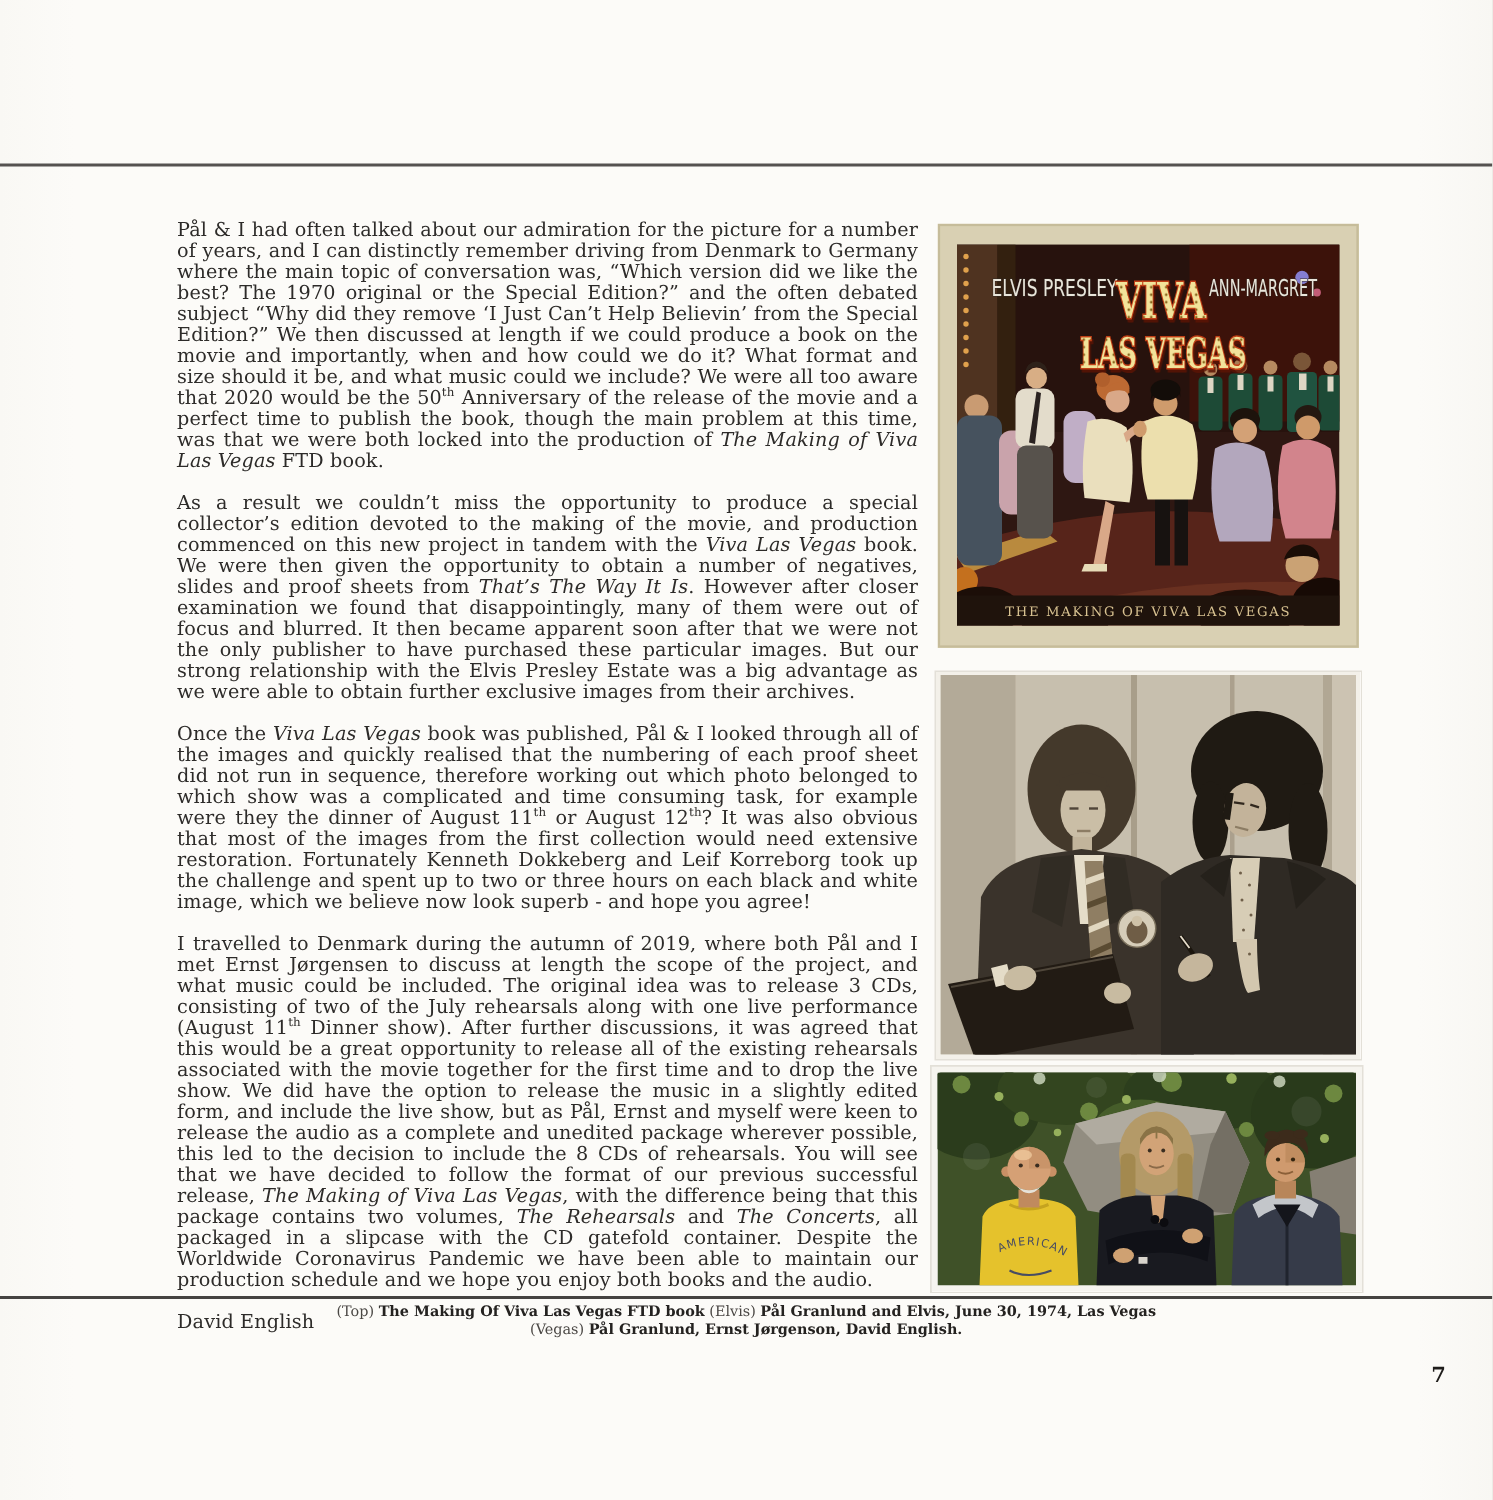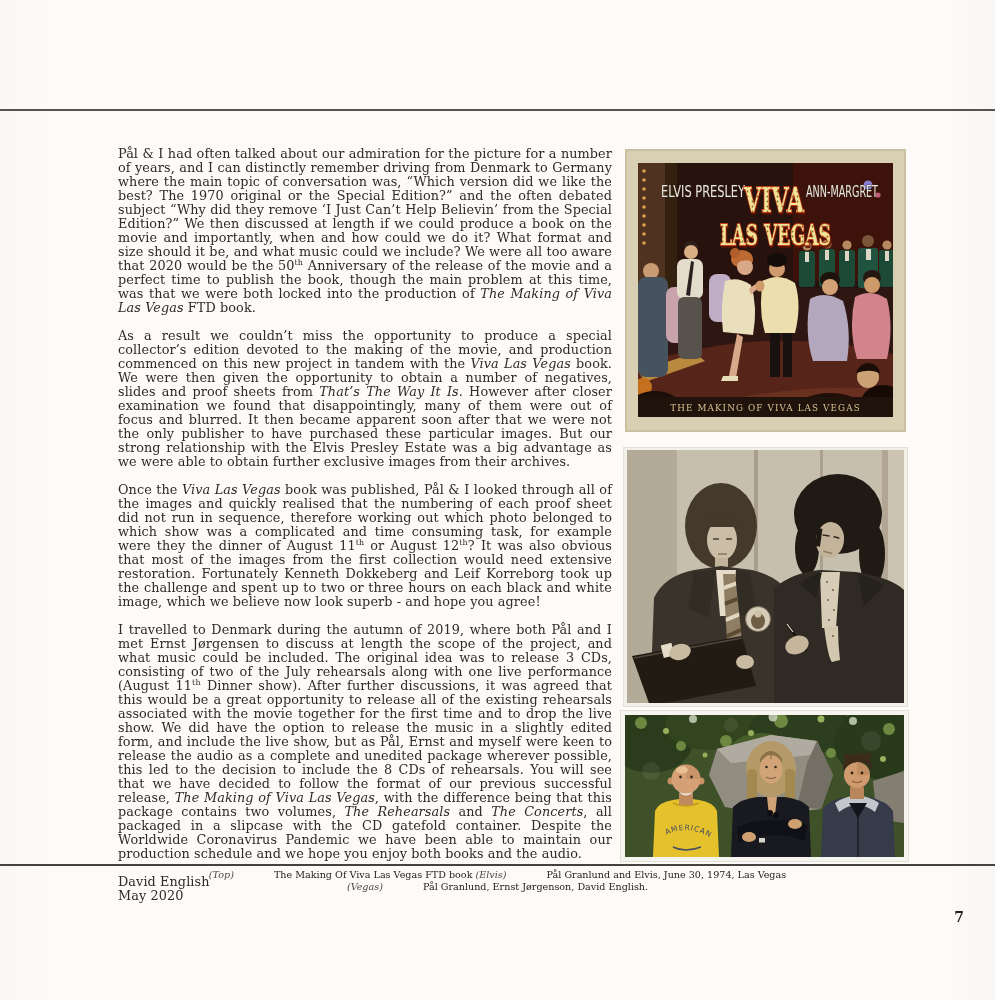--- a/index.html
+++ b/index.html
@@ -10,22 +10,22 @@
   }
   .rule{position:absolute;left:0;width:995px;background:#555250;}
   .rule-top{top:109px;height:2px;}
   .rule-bottom{top:864px;height:2px;background:#454341;}
   .bodytext{
     position:absolute;left:118px;top:147px;width:494px;
     font-size:12.8px;line-height:14px;text-align:justify;letter-spacing:0.1px;
   }
   .bodytext p{margin:0 0 14px 0;}
   .it{font-style:italic;}
-  .bd{font-weight:normal;margin-left:37px;}
-  .lt{font-weight:normal;font-style:italic;}
+  .bd{font-weight:bold;}
+  .lt{font-weight:normal;}
   sup{font-size:0.62em;vertical-align:super;line-height:0;}
   .sig{line-height:14px;}
   .photo{position:absolute;text-align:center;}
   .photo svg{display:block;width:100%;height:100%;}
   .cover{left:625px;top:149px;width:281px;height:283px;}
   .bwphoto{left:624px;top:448px;width:283px;height:258px;box-shadow:0 0 0 1px #e3e0d8;}
   .grpphoto{left:621px;top:711px;width:287px;height:150px;box-shadow:0 0 0 1px #e3e0d8;}
   .caption{
     position:absolute;left:0;top:869px;width:995px;text-align:center;
     font-size:9.6px;line-height:11.8px;color:#242220;
@@ -43,21 +43,20 @@
 
   <div class="rule rule-top"></div>
 
   <div class="bodytext">
     <p><span>Pål &amp; I had often talked about our admiration for the picture for a number of years, and I can distinctly remember driving from Denmark to Germany where the main topic of conversation was, “Which version did we like the best? The 1970 original or the Special Edition?” and the often debated subject “Why did they remove ‘I Just Can’t Help Believin’ from the Special Edition?” We then discussed at length if we could produce a book on the movie and importantly, when and how could we do it? What format and size should it be, and what music could we include? We were all too aware that 2020 would be the 50</span><sup>th</sup><span> Anniversary of the release of the movie and a perfect time to publish the book, though the main problem at this time, was that we were both locked into the production of </span><span class="it">The Making of Viva Las Vegas</span><span> FTD book.</span></p>
     <p><span>As a result we couldn’t miss the opportunity to produce a special collector’s edition devoted to the making of the movie, and production commenced on this new project in tandem with the </span><span class="it">Viva Las Vegas</span><span> book. We were then given the opportunity to obtain a number of negatives, slides and proof sheets from </span><span class="it">That’s The Way It Is</span><span>. However after closer examination we found that disappointingly, many of them were out of focus and blurred. It then became apparent soon after that we were not the only publisher to have purchased these particular images. But our strong relationship with the Elvis Presley Estate was a big advantage as we were able to obtain further exclusive images from their archives.</span></p>
     <p><span>Once the </span><span class="it">Viva Las Vegas</span><span> book was published, Pål &amp; I looked through all of the images and quickly realised that the numbering of each proof sheet did not run in sequence, therefore working out which photo belonged to which show was a complicated and time consuming task, for example were they the dinner of August 11</span><sup>th</sup><span> or August 12</span><sup>th</sup><span>? It was also obvious that most of the images from the first collection would need extensive restoration. Fortunately Kenneth Dokkeberg and Leif Korreborg took up the challenge and spent up to two or three hours on each black and white image, which we believe now look superb - and hope you agree!</span></p>
     <p><span>I travelled to Denmark during the autumn of 2019, where both Pål and I met Ernst Jørgensen to discuss at length the scope of the project, and what music could be included. The original idea was to release 3 CDs, consisting of two of the July rehearsals along with one live performance (August 11</span><sup>th</sup><span> Dinner show). After further discussions, it was agreed that this would be a great opportunity to release all of the existing rehearsals associated with the movie together for the first time and to drop the live show. We did have the option to release the music in a slightly edited form, and include the live show, but as Pål, Ernst and myself were keen to release the audio as a complete and unedited package wherever possible, this led to the decision to include the 8 CDs of rehearsals. You will see that we have decided to follow the format of our previous successful release, </span><span class="it">The Making of Viva Las Vegas</span><span>, with the difference being that this package contains two volumes, </span><span class="it">The Rehearsals</span><span> and </span><span class="it">The Concerts</span><span>, all packaged in a slipcase with the CD gatefold container. Despite the Worldwide Coronavirus Pandemic we have been able to maintain our production schedule and we hope you enjoy both books and the audio.</span></p>
     <div class="sig">
       <div>David English</div>
-      <div>May 2020</div>
     </div>
   </div>
 
   <div class="photo cover">
     <svg viewBox="0 0 281 283" xmlns="http://www.w3.org/2000/svg">
       <defs>
         <pattern id="bulbs" width="5" height="5" patternUnits="userSpaceOnUse">
           <rect width="5" height="5" fill="#f2e39a"></rect>
           <circle cx="2.5" cy="2.5" r="0.9" fill="#8a671e"></circle>
         </pattern>

